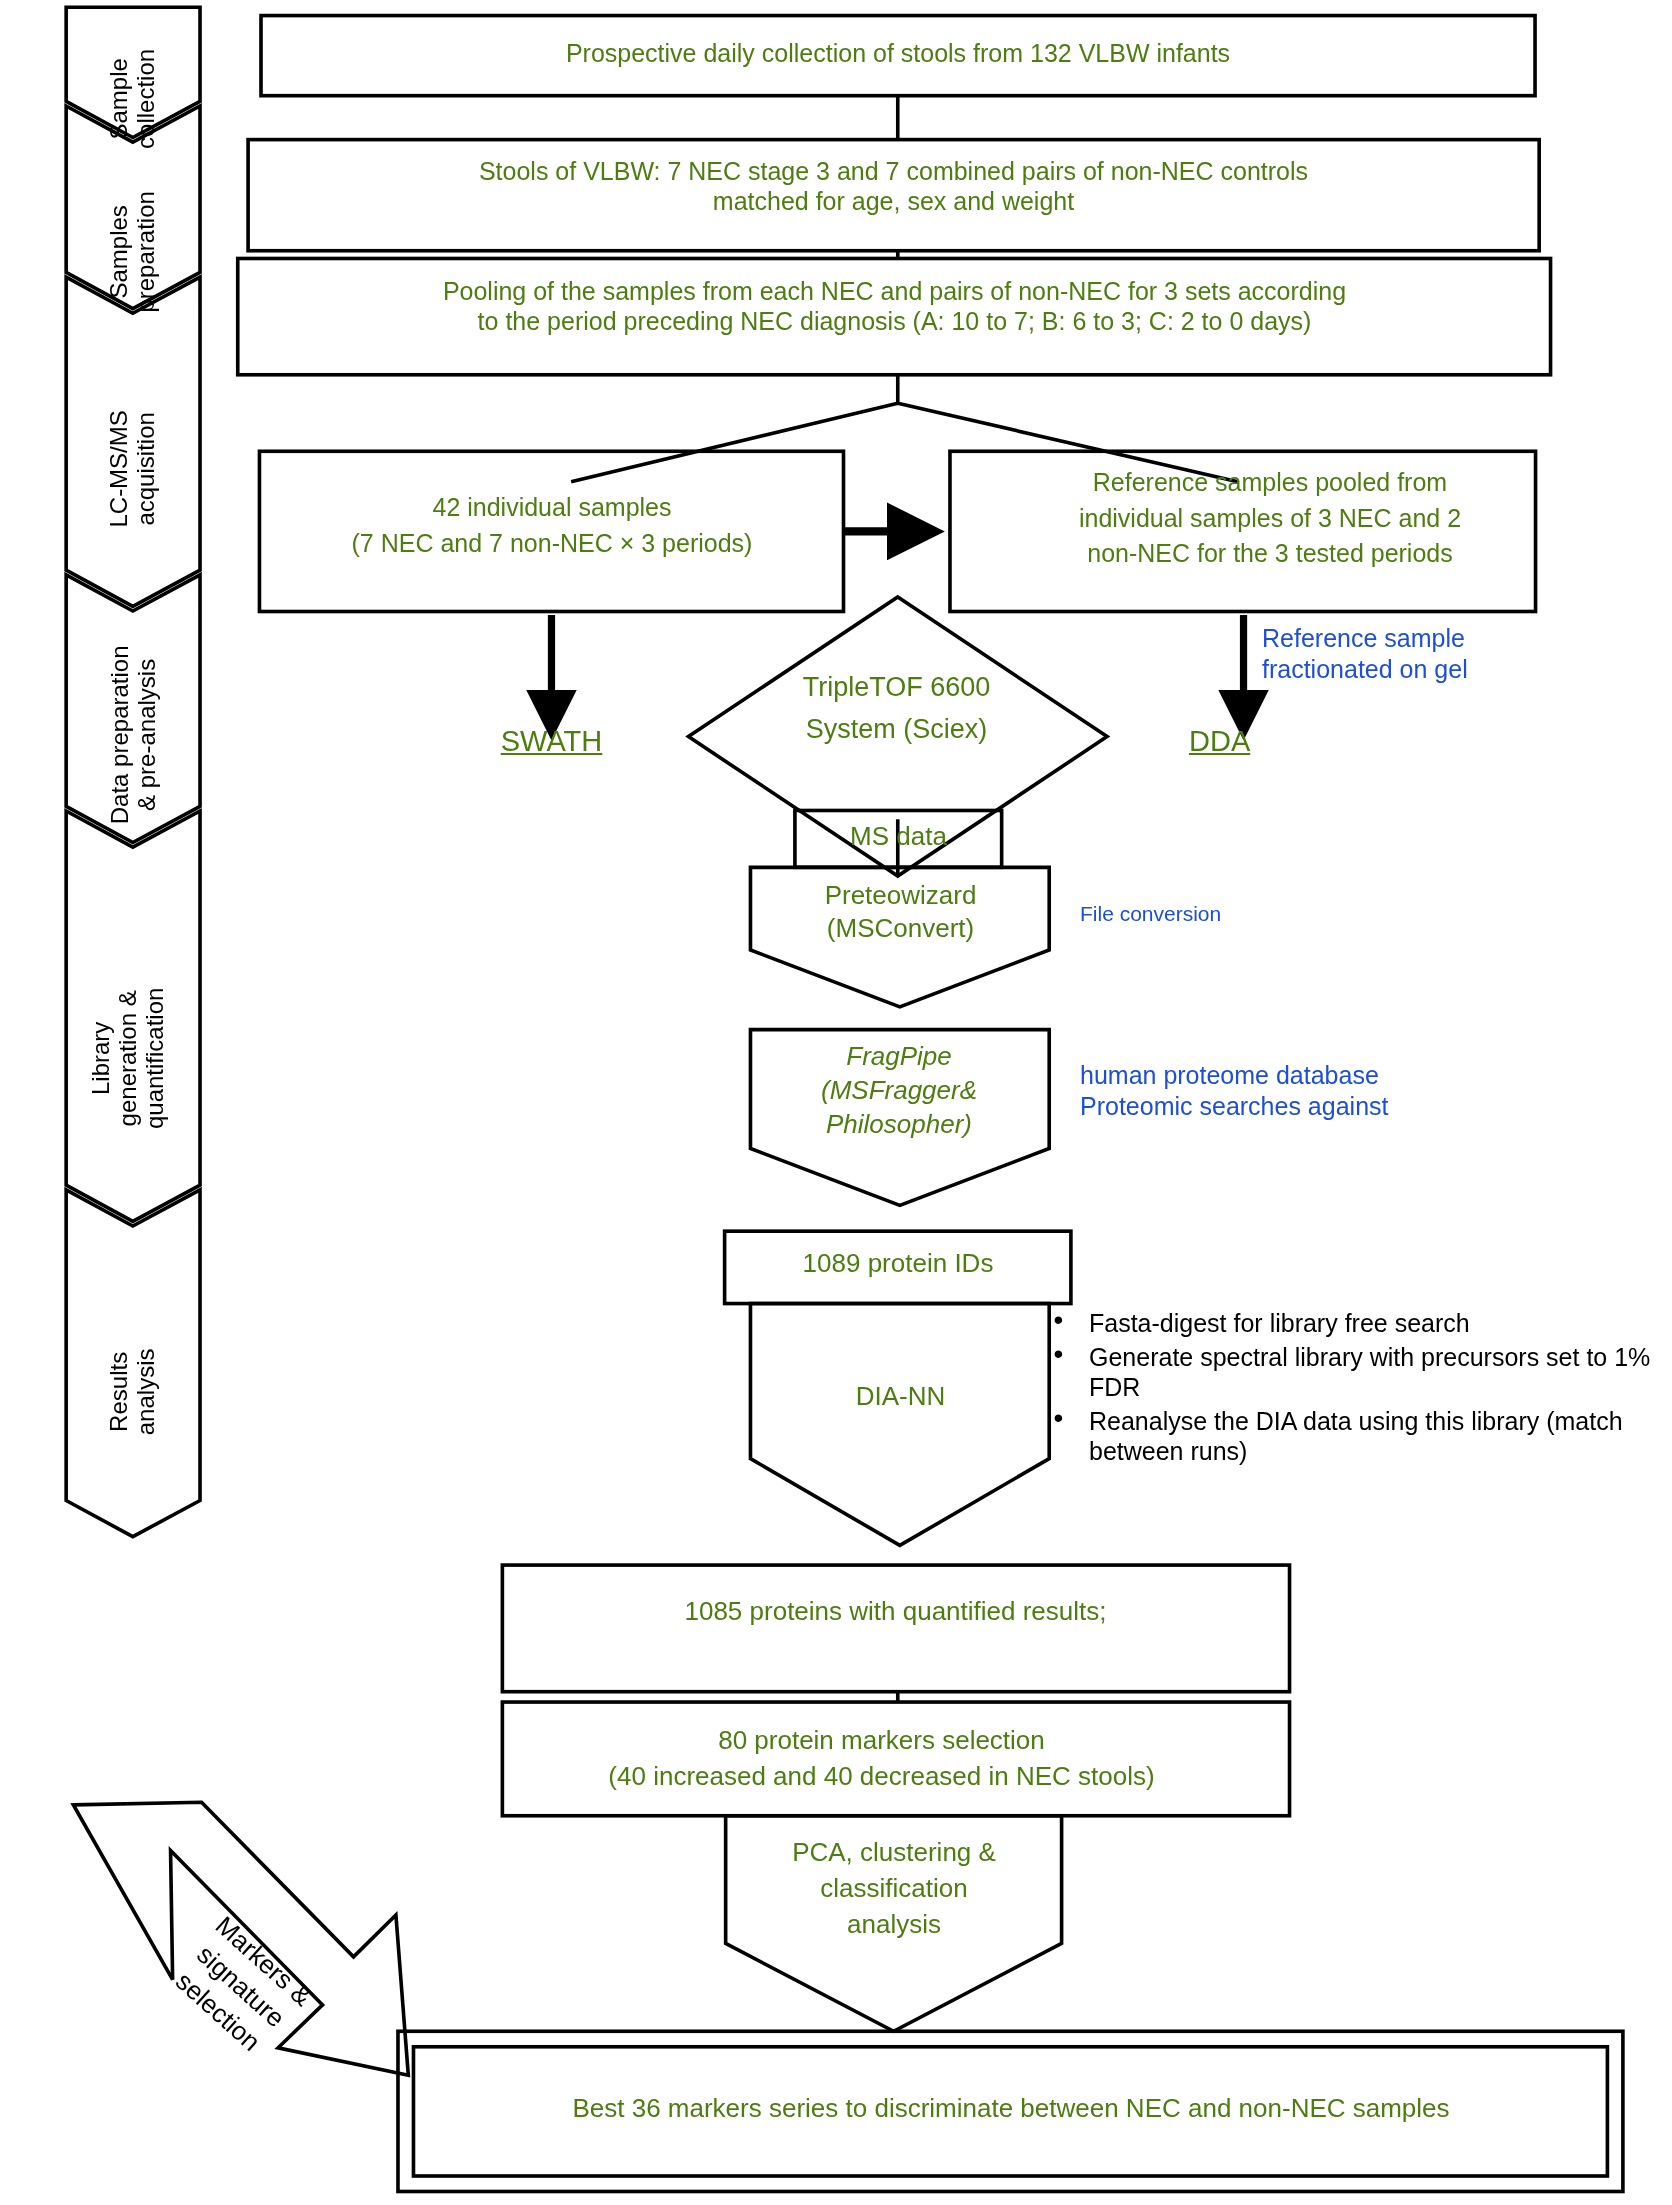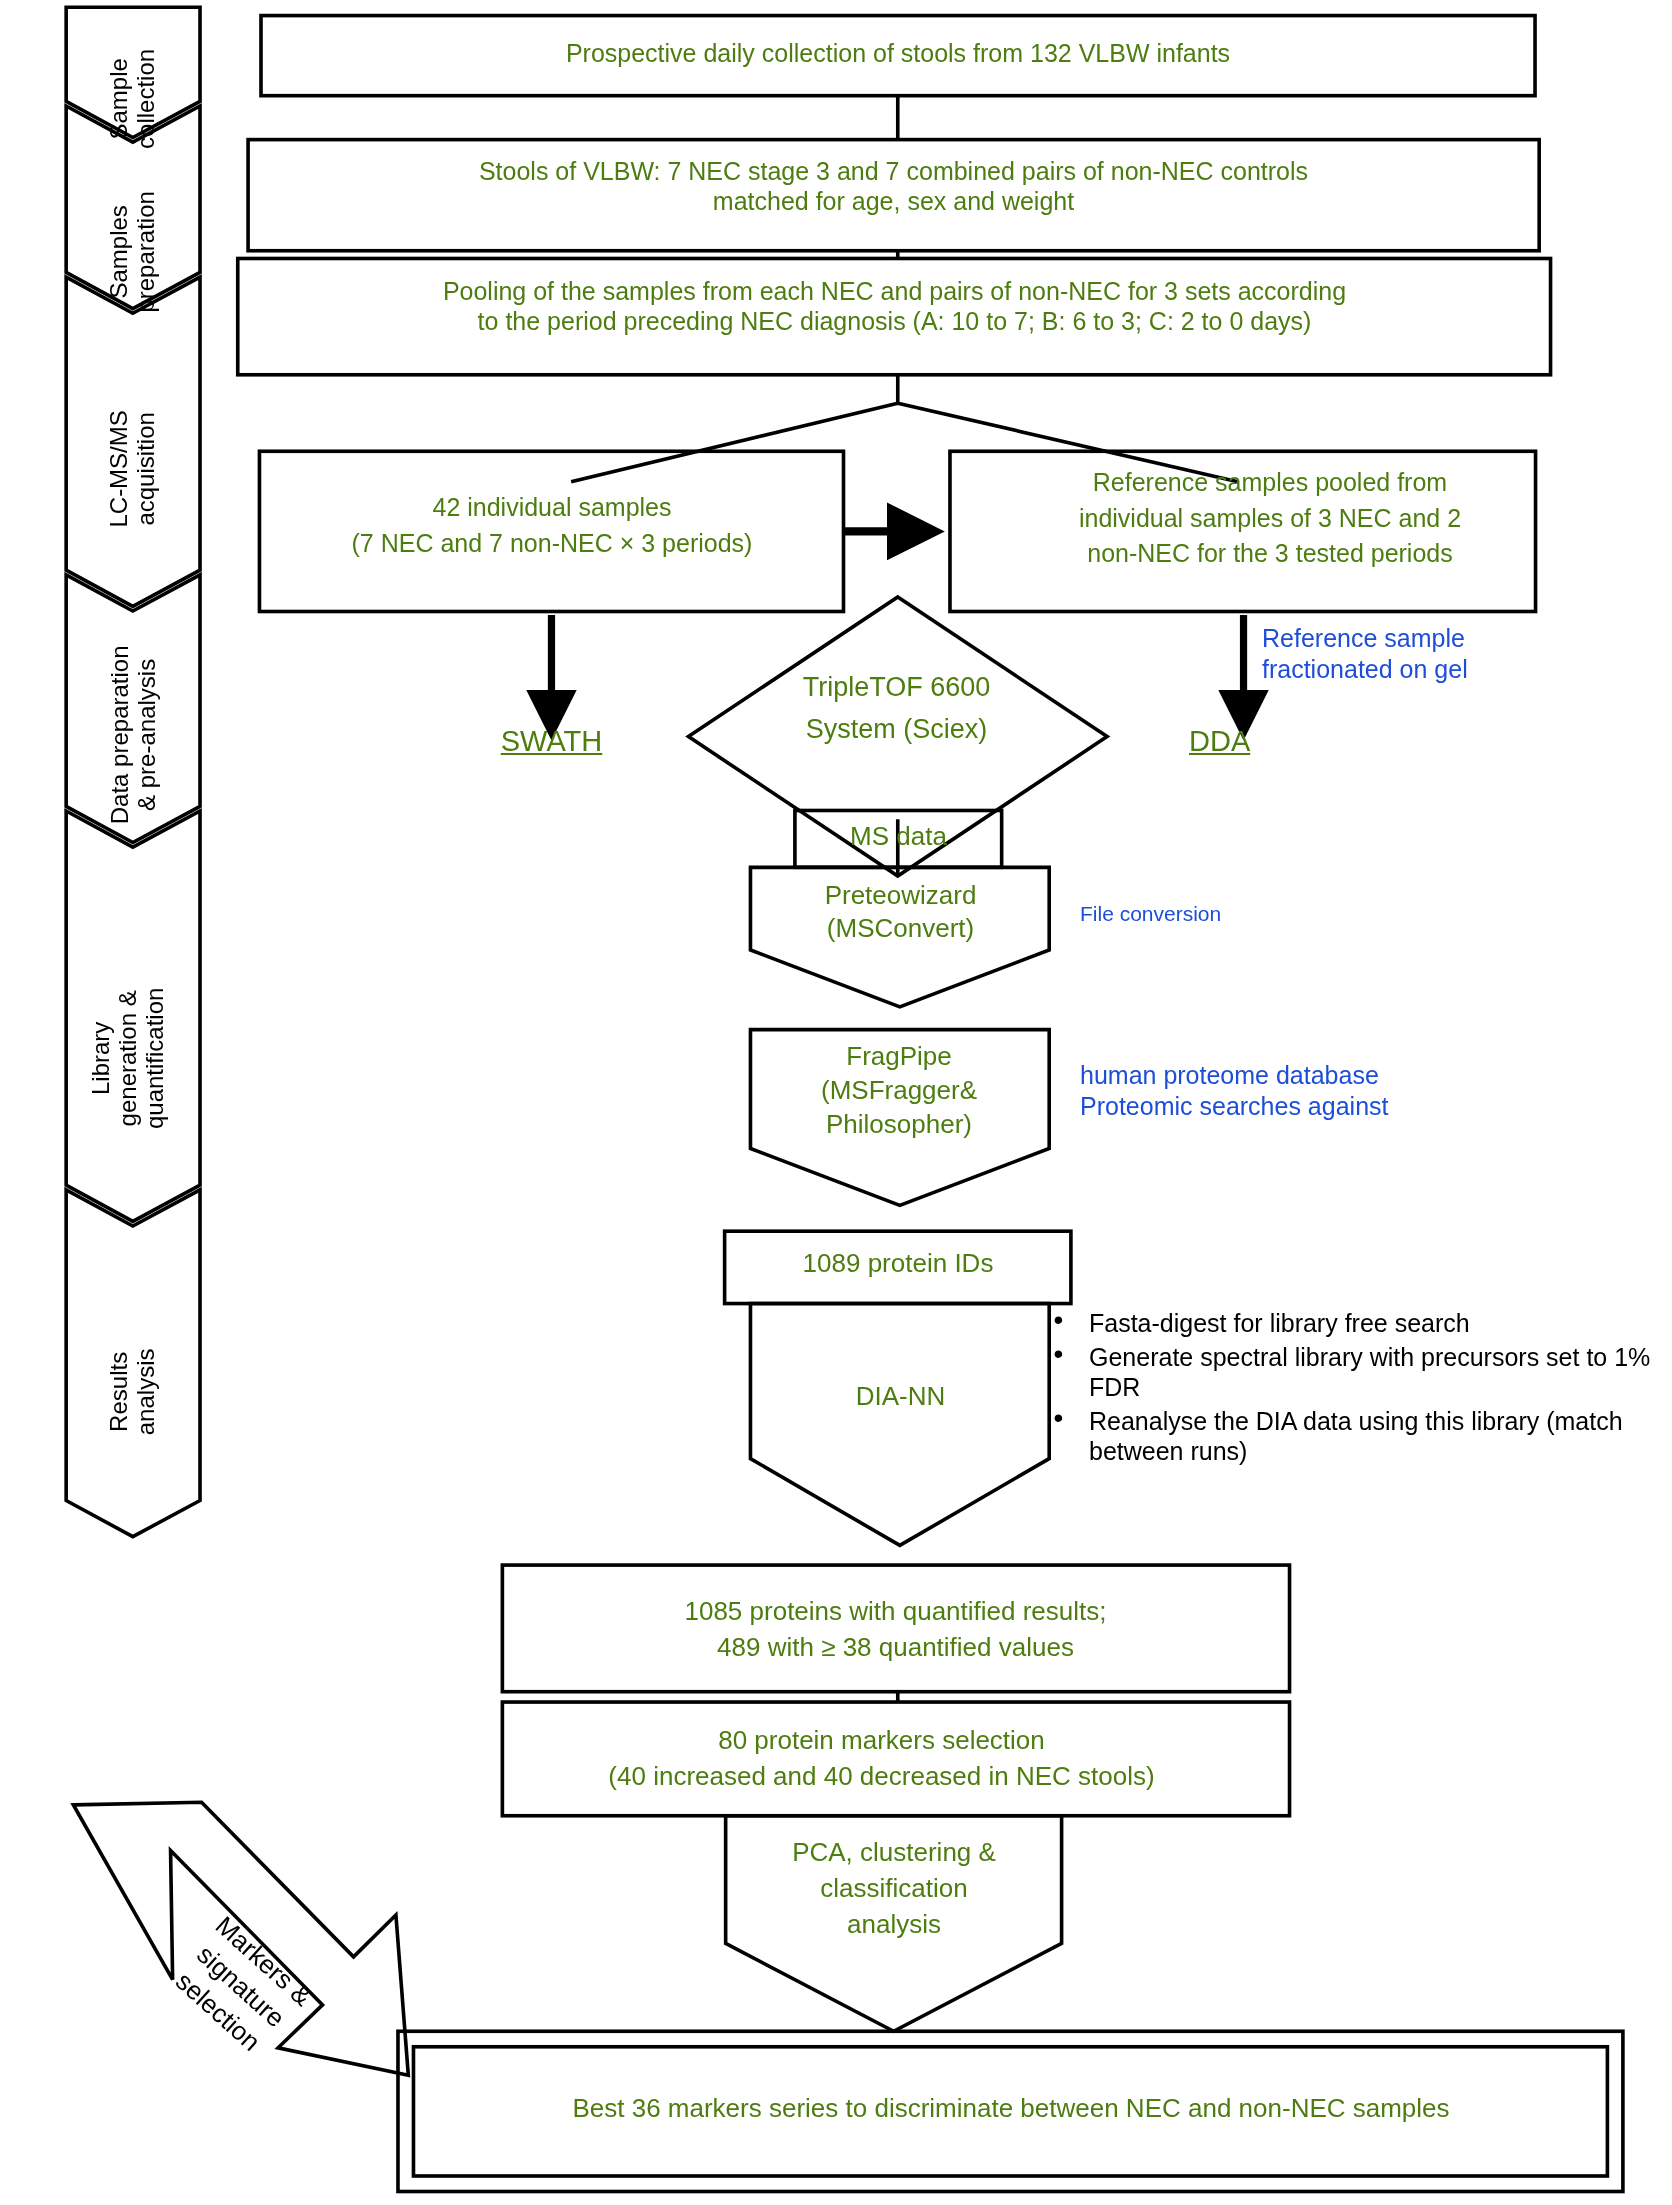--- a/index.html
+++ b/index.html
@@ -184,21 +184,21 @@
 
   <div class="txt" style="left:751px;top:879px;width:299px;font-size:26px;line-height:1.28;">
     <div>Preteowizard</div>
     <div>(MSConvert)</div>
   </div>
 
   <div class="side-note" style="left:1080px;top:901px;width:362px;font-size:21px;">
     <div>File conversion</div>
   </div>
 
-  <div class="txt" style="left:744px;top:1040px;width:310px;font-size:26px;line-height:1.3;">
+  <div class="txt" style="left:744px;top:1040px;width:310px;font-size:26px;line-height:1.3;font-style:italic;">
     <div>FragPipe</div>
     <div>(MSFragger&amp;</div>
     <div>Philosopher)</div>
   </div>
 
   <div class="side-note" style="left:1080px;top:1060px;width:548px;font-size:25px;">
     <div>human proteome database</div>
     <div>Proteomic searches against</div>
   </div>
 
@@ -222,21 +222,20 @@
       </li>
       <li>
         <span class="bul">•</span>
         <span>Reanalyse the DIA data using this library (match between runs)</span>
       </li>
     </ul>
   </div>
 
   <div class="txt" style="left:502px;top:1594px;width:787px;font-size:26px;line-height:1.38;">
     <div>1085 proteins with quantified results;</div>
-    <div>489 with ≥ 38 quantified values</div>
   </div>
 
   <div class="txt" style="left:488px;top:1723px;width:787px;font-size:26px;line-height:1.38;">
     <div>80 protein markers selection</div>
     <div>(40 increased and 40 decreased in NEC stools)</div>
   </div>
 
   <div class="txt" style="left:726px;top:1835px;width:336px;font-size:26px;line-height:1.38;">
     <div>PCA, clustering &amp;</div>
     <div>classification</div>

